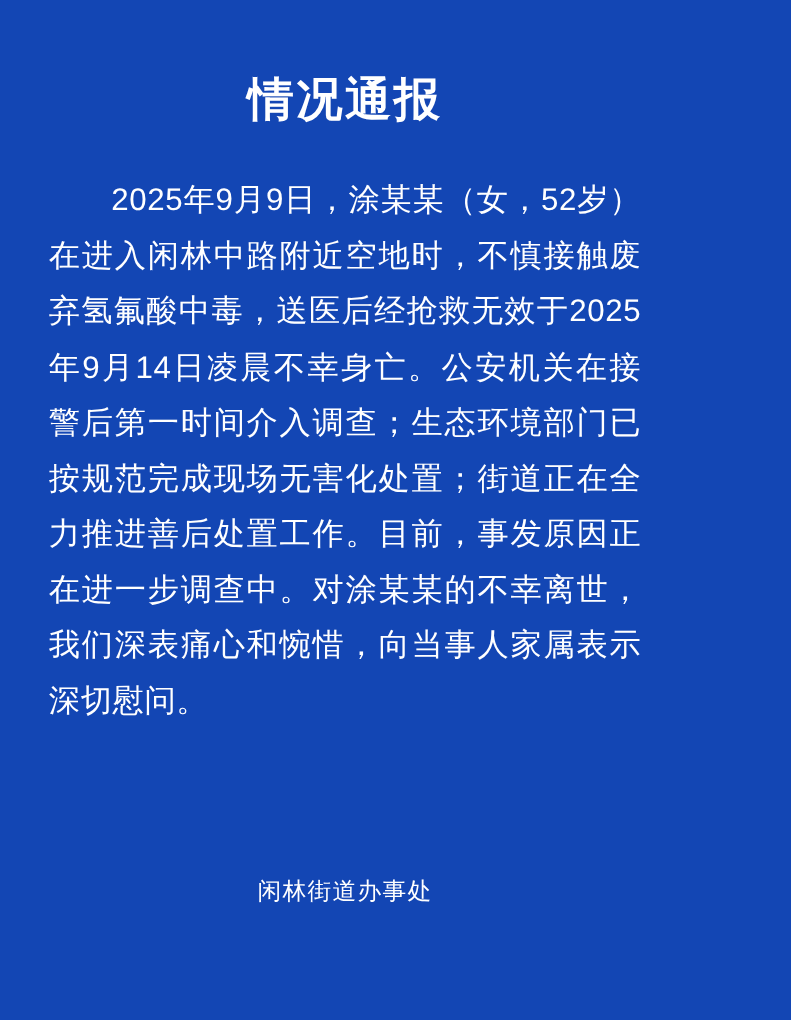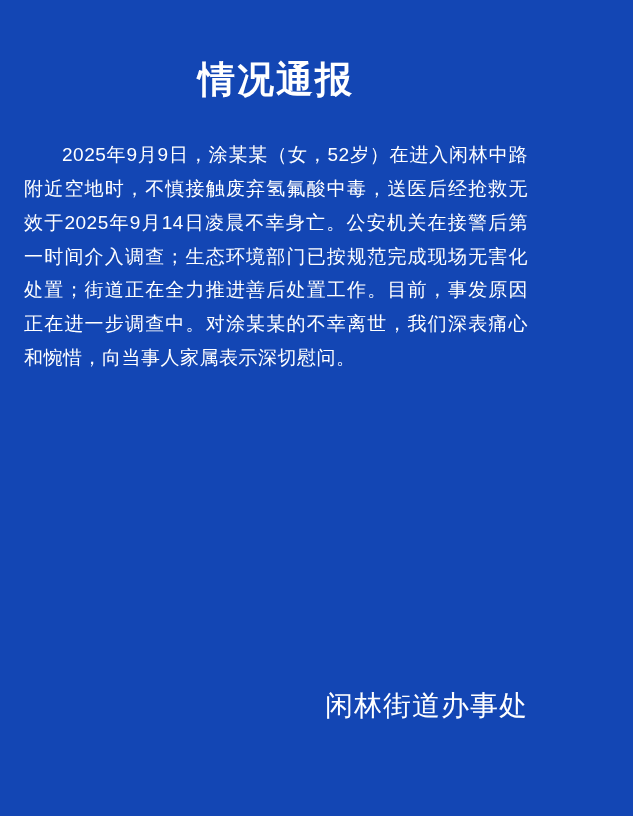--- a/index.html
+++ b/index.html
@@ -12,46 +12,46 @@
     background: #1346b4;
     font-family: "Liberation Sans", sans-serif;
     color: #ffffff;
     overflow: hidden;
   }
   .poster {
     position: relative;
     width: 552px;
     height: 816px;
     box-sizing: border-box;
-    padding: 0 24px;
+    padding: 0 39px;
     display: flex;
     flex-direction: column;
   }
   .title {
     margin-top: 56px;
     text-align: center;
     font-size: 37px;
     font-weight: bold;
     letter-spacing: 2px;
     line-height: 1.3;
   }
   .body-text {
     margin-top: 34px;
-    font-size: 19px;
+    font-size: 25px;
     line-height: 1.78;
     text-align: justify;
     text-indent: 2em;
     letter-spacing: 0.5px;
     font-weight: 500;
   }
   .signature {
     margin-top: auto;
     margin-bottom: 86px;
-    text-align: right;
-    font-size: 28px;
+    text-align: center;
+    font-size: 19px;
     line-height: 1.75;
     letter-spacing: 1px;
     font-weight: 500;
   }
   .sig-line {
     display: block;
   }
 </style>
 </head>
 <body>

